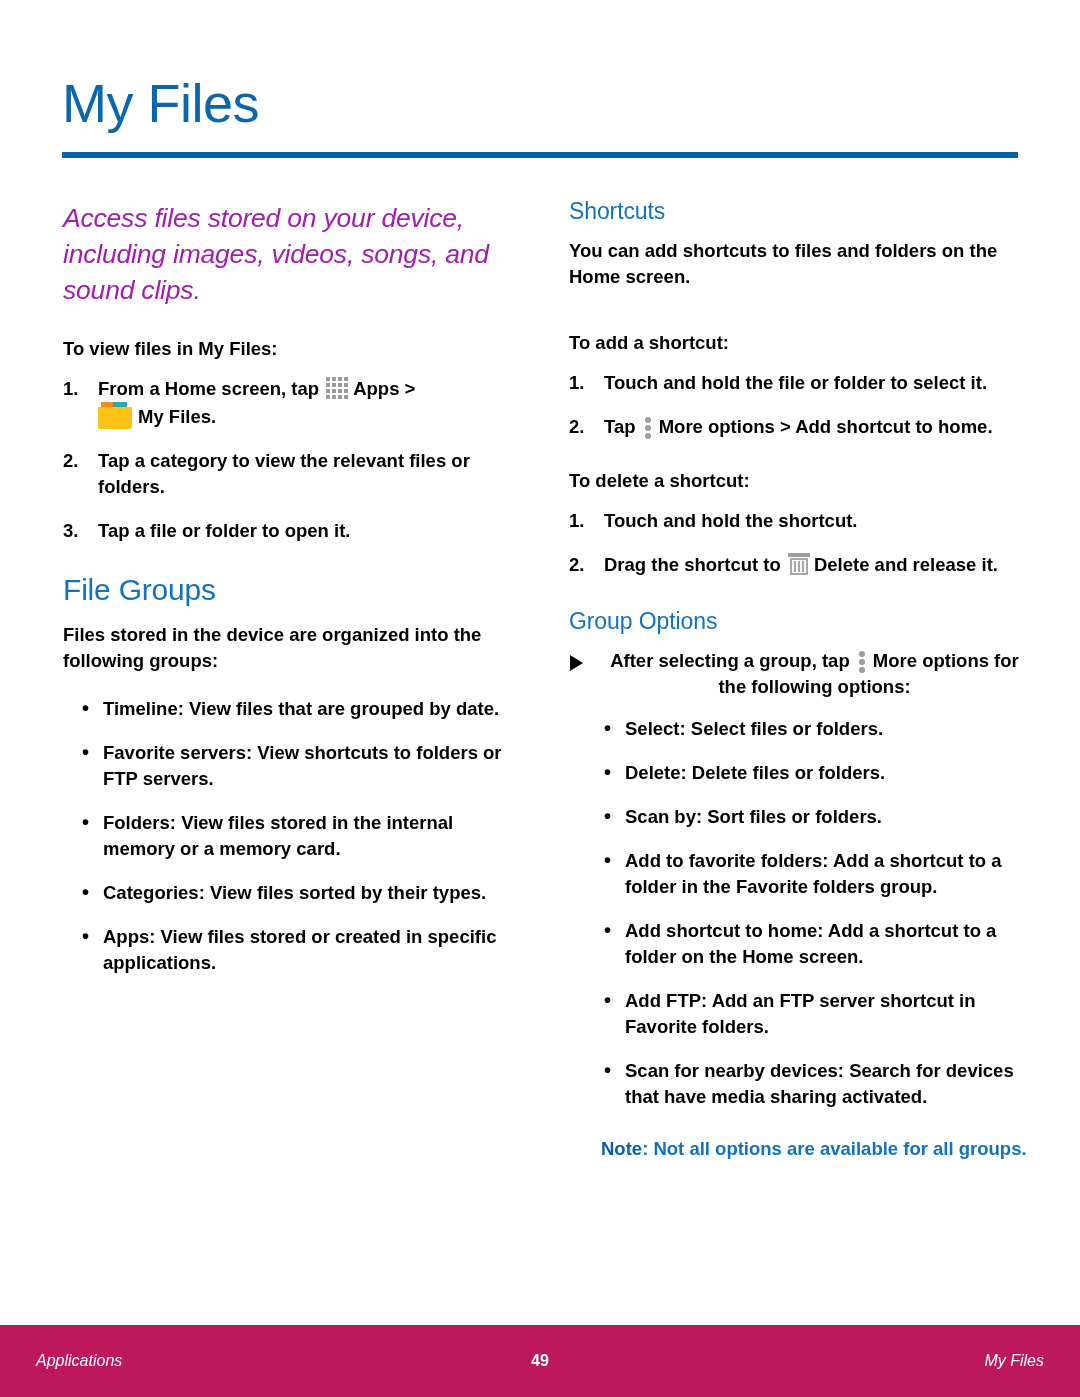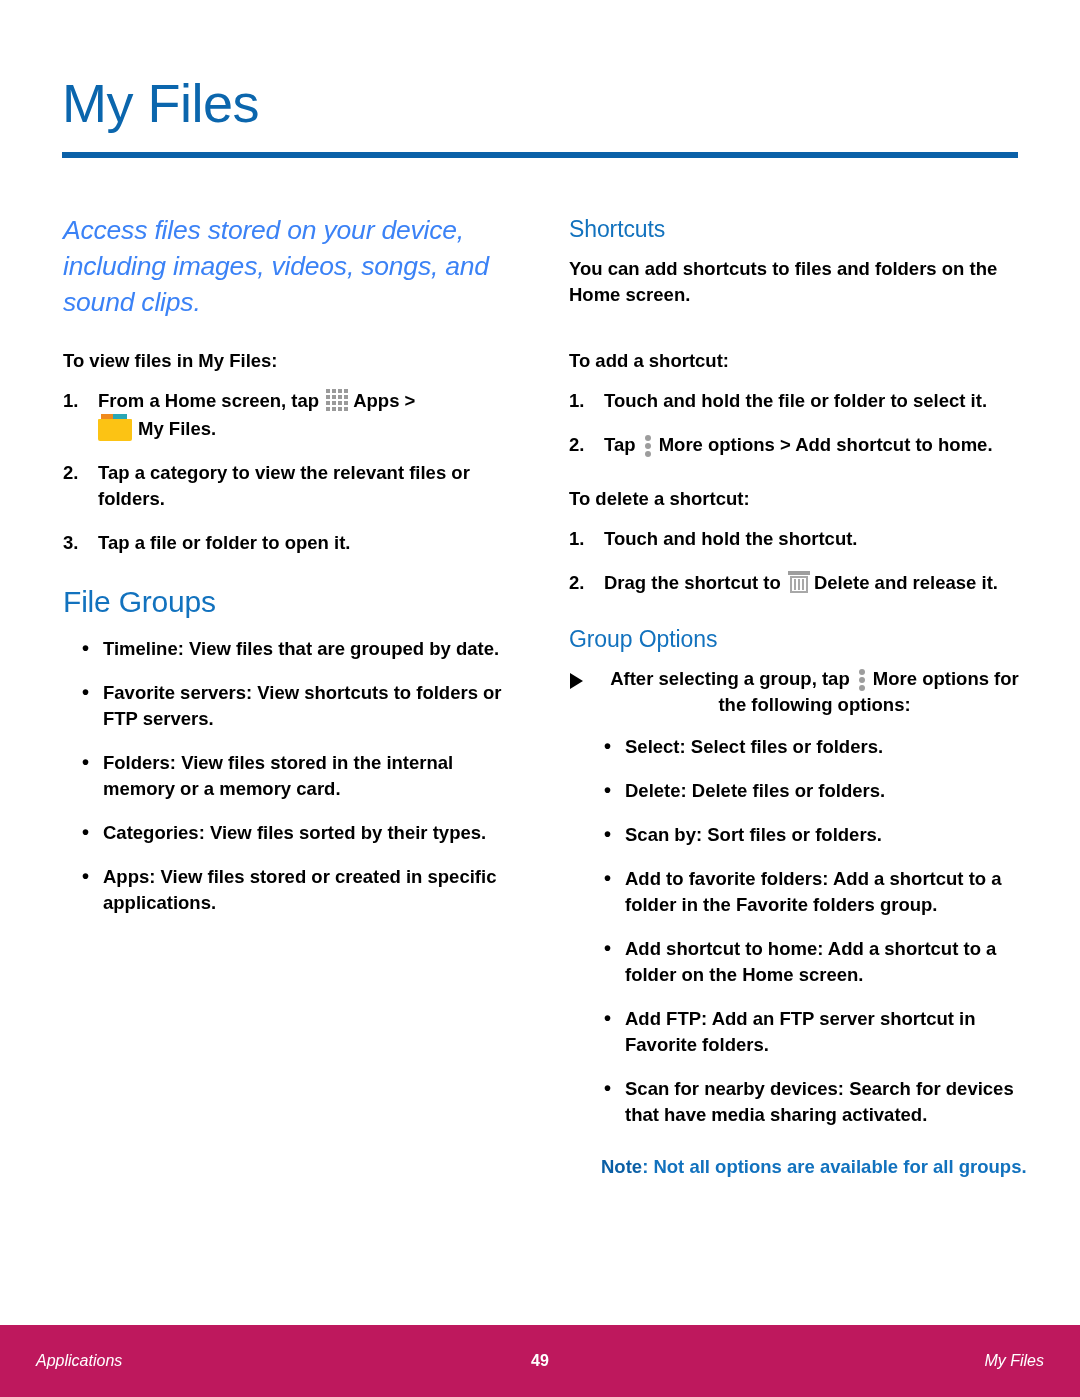--- a/index.html
+++ b/index.html
@@ -50,39 +50,39 @@
     width: 462px;
   }
   .col-left { left: 63px; }
   .col-right { left: 569px; }
 
   
   .lead {
     font-size: 26.5px;
     line-height: 36px;
     font-style: italic;
-    color: #3b82f6;
+    color: #a21caf;
     font-weight: 400;
-    margin: 16px 0 28px 0;
+    margin: 4px 0 28px 0;
     letter-spacing: -0.2px;
   }
   h2.sec-h2 {
     font-size: 30px;
     line-height: 36px;
     font-weight: 400;
     color: #1272be;
     margin: 0 0 14px 0;
     letter-spacing: -0.2px;
   }
   h3.sec-h3 {
     font-size: 23px;
     line-height: 30px;
     font-weight: 400;
     color: #1272be;
-    margin: 18px 0 12px 0;
+    margin: 0 0 12px 0;
     letter-spacing: -0.1px;
   }
 
   
   p.body {
     font-size: 18.5px;
     line-height: 26px;
     margin: 0 0 22px 0;
     font-weight: 600;
   }
@@ -354,20 +354,21 @@
     <li>
       <span class="num">2.</span><span>Tap a category to view the relevant files or folders.</span>
     </li>
     <li>
       <span class="num">3.</span><span>Tap a file or folder to open it.</span>
     </li>
   </ol>
 
   <h2 class="sec-h2">File Groups</h2>
 
+  <p class="body">Files stored in the device are organized into the following groups:</p>
 
   <ul class="bullets">
     <li><b>Timeline</b><span>: View files that are grouped by date.</span></li>
     <li><b>Favorite servers</b><span>: View shortcuts to folders or FTP servers.</span></li>
     <li><b>Folders</b><span>: View files stored in the internal memory or a memory card.</span></li>
     <li><b>Categories</b><span>: View files sorted by their types.</span></li>
     <li><b>Apps</b><span>: View files stored or created in specific applications.</span></li>
   </ul>
 </div>
 

